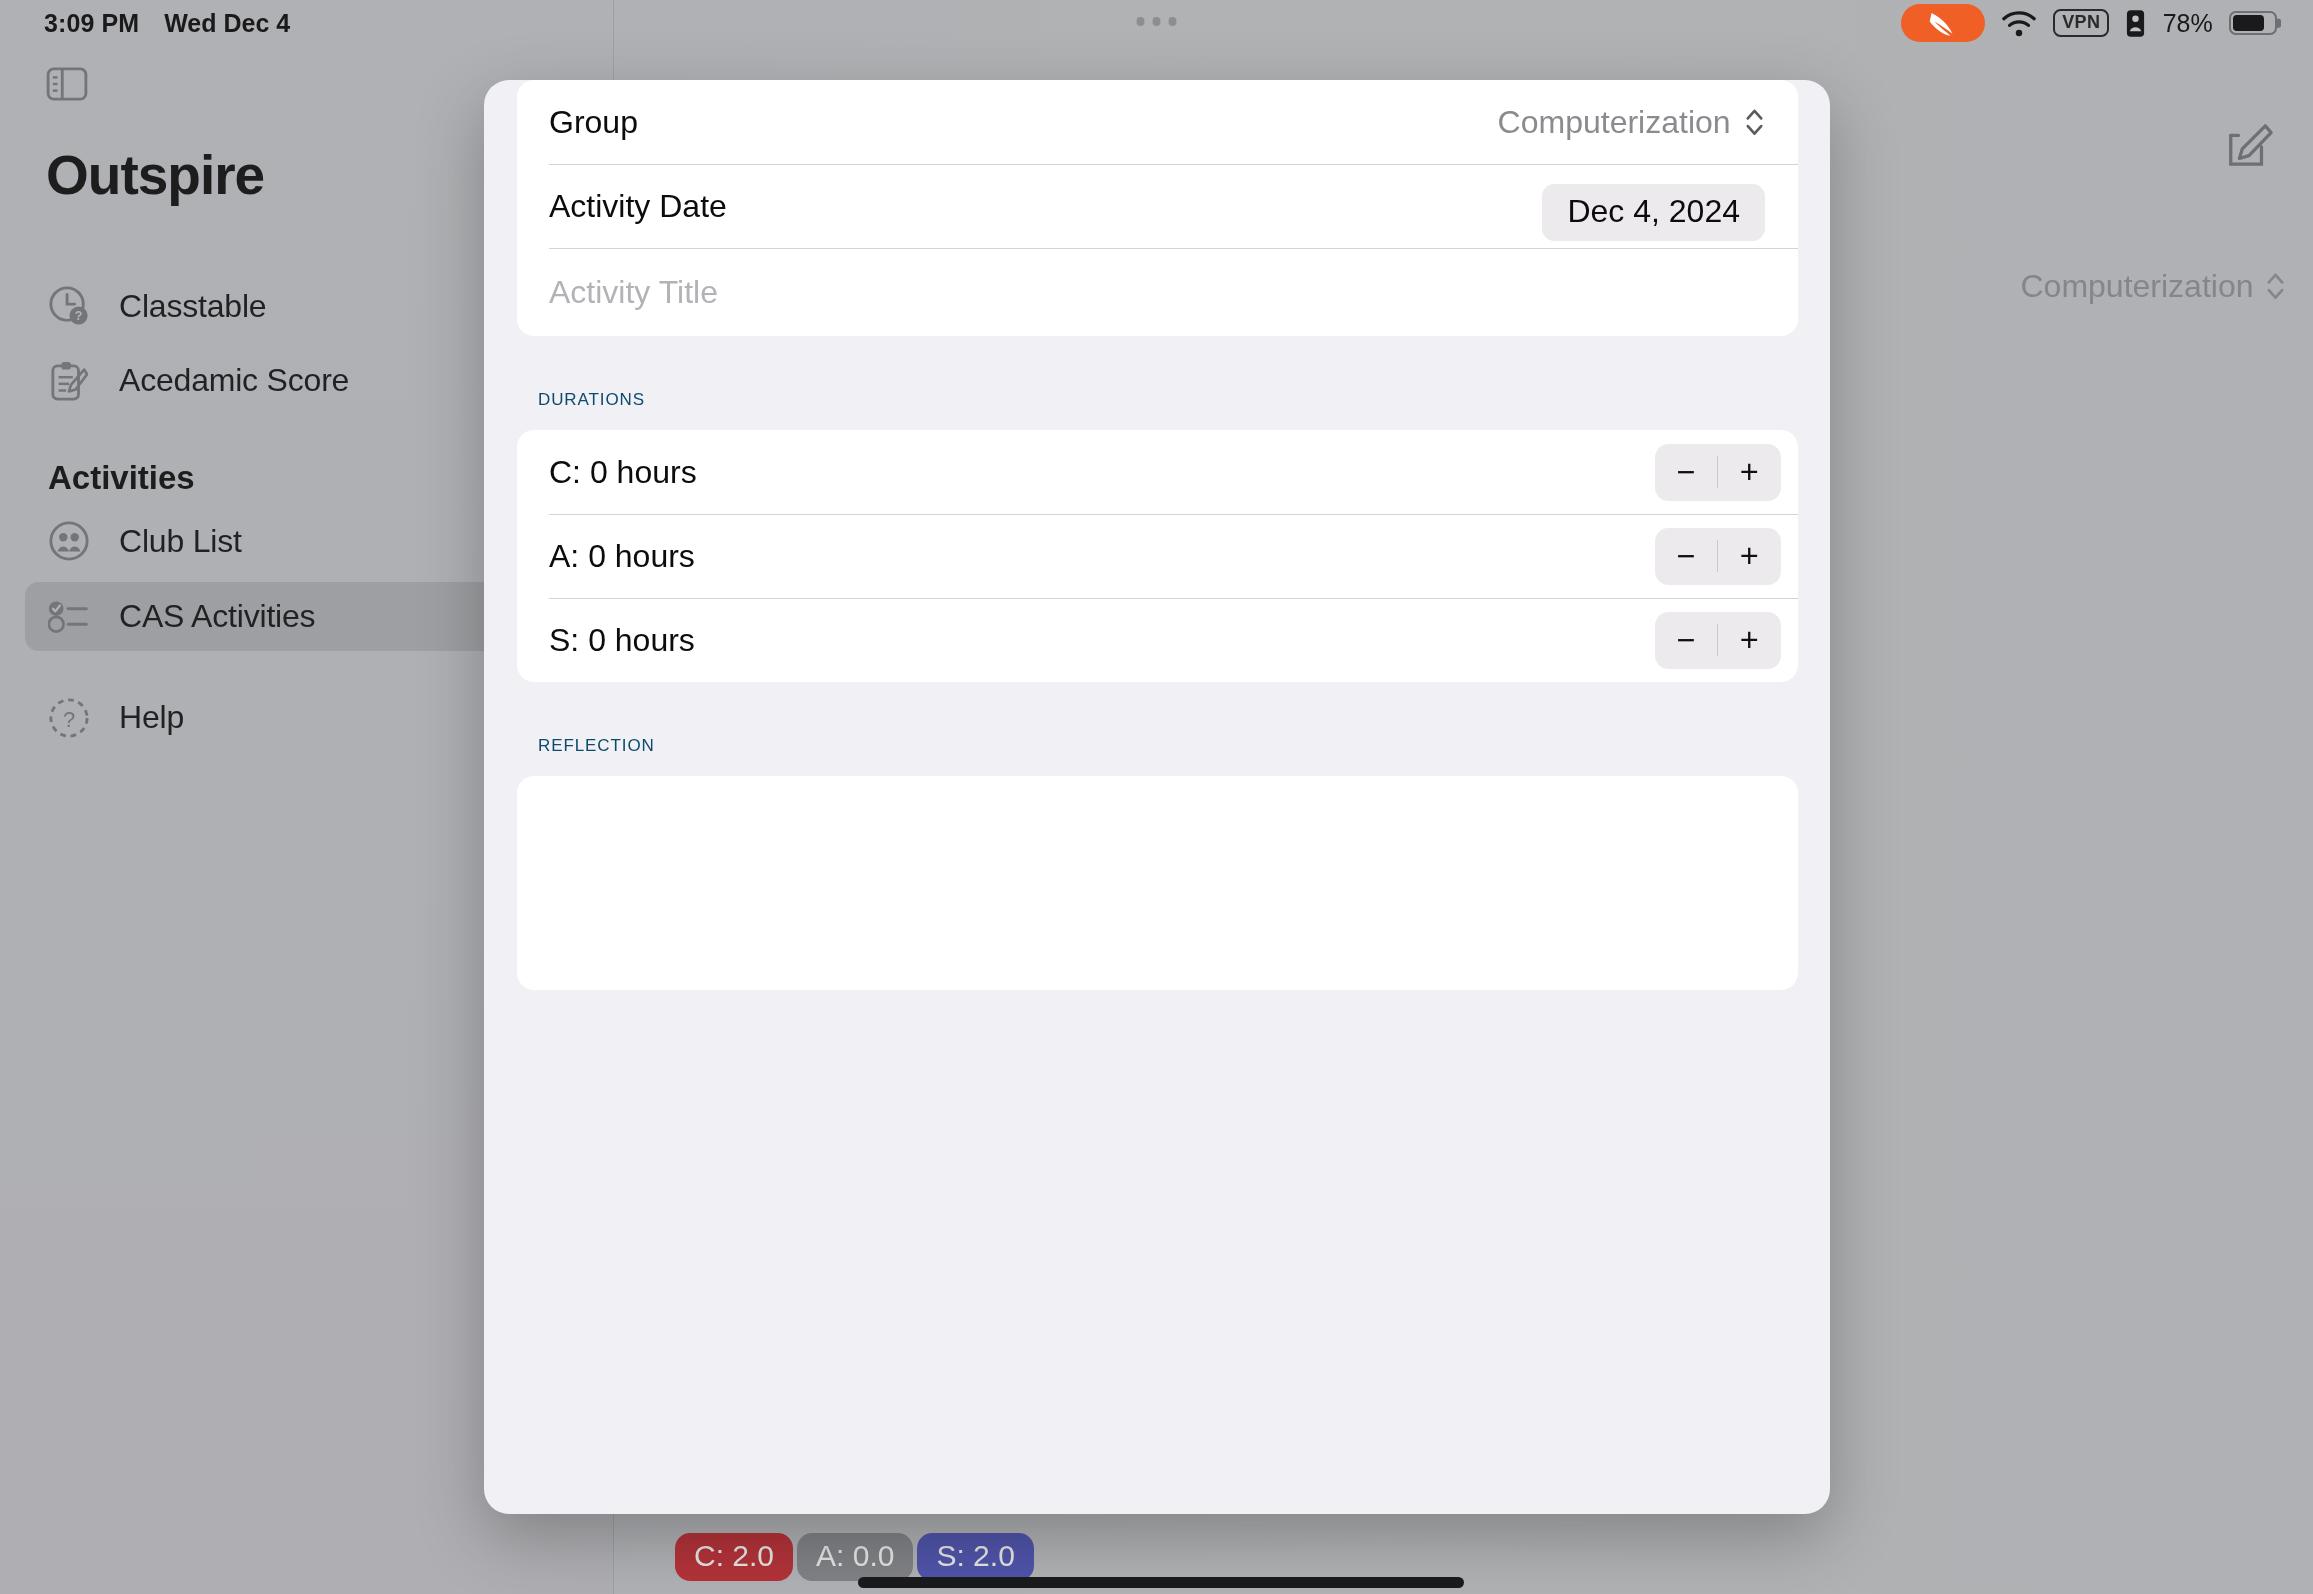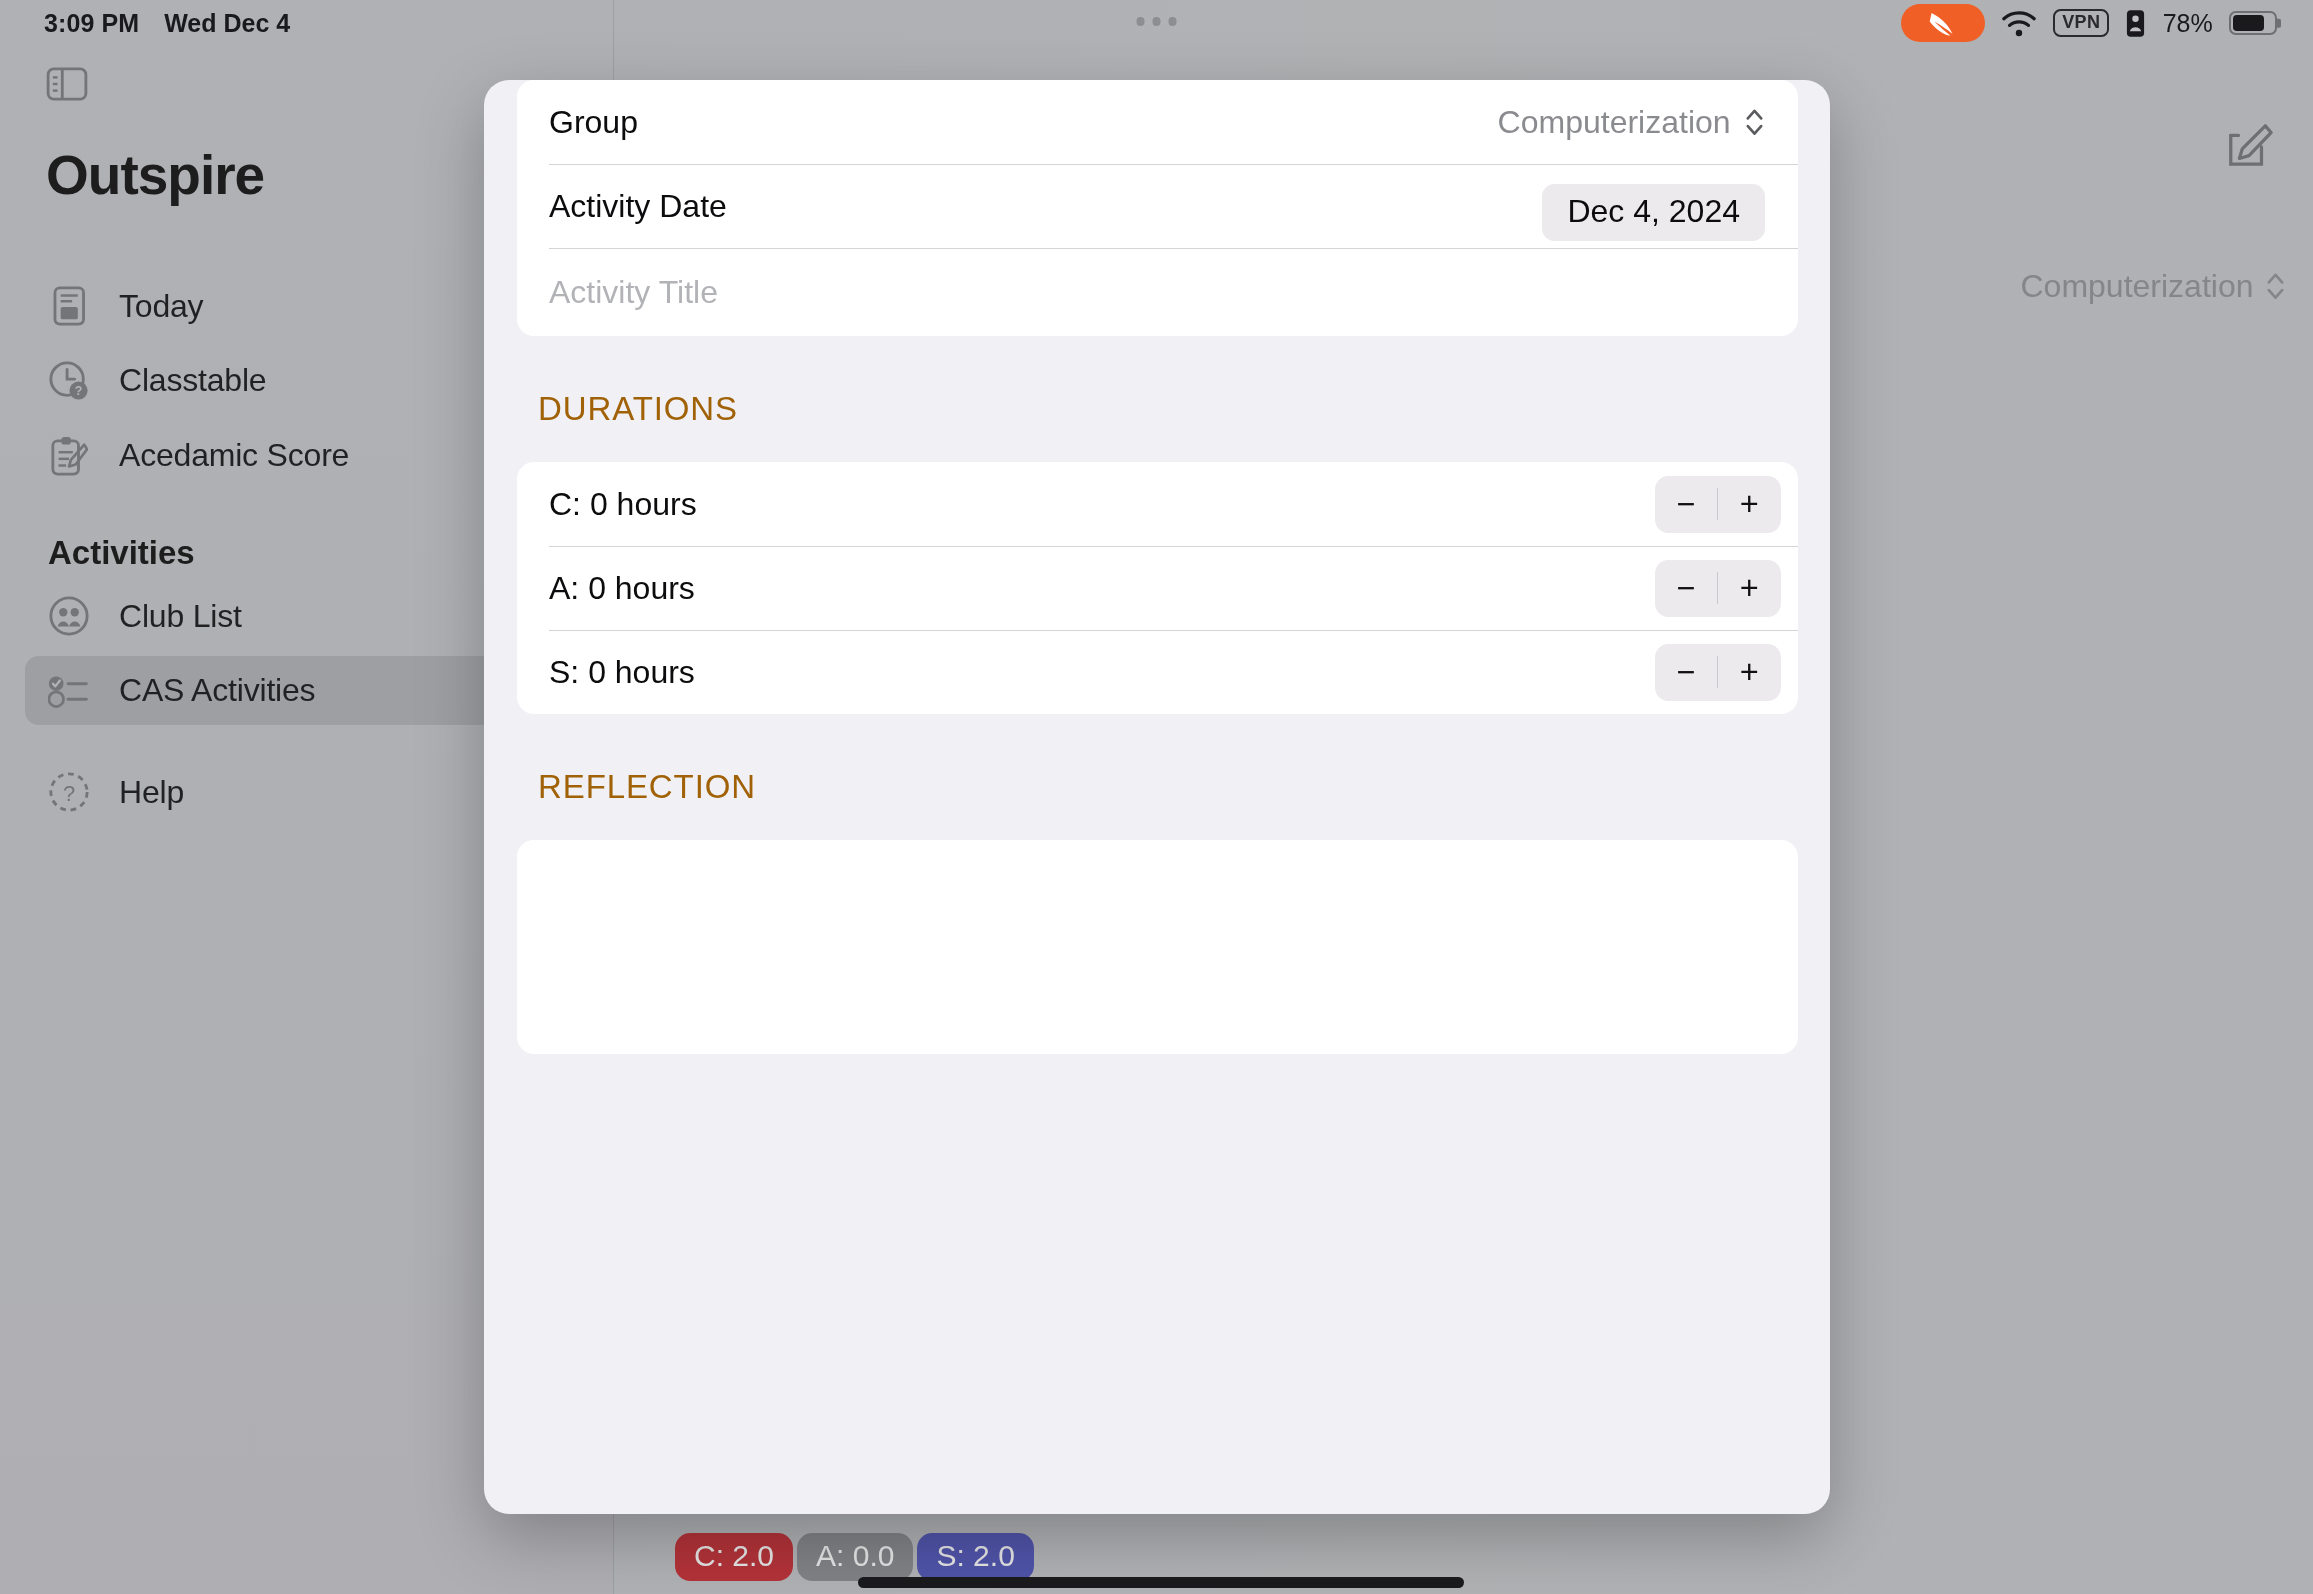--- a/index.html
+++ b/index.html
@@ -152,22 +152,22 @@
     padding: 8.6px 25px 10.5px; font-size: 32px; color: #0c0c0e; margin-top: 13px;
   }
   .placeholder-row { height: 88px; display:flex; align-items:center; padding: 0 32.5px; position:relative;}
   .placeholder-row::before {
     content: ""; position: absolute; left: 32.5px; right: 0; top: 0;
     height: 1.3px; background: #d4d4d8;
   }
   .placeholder-text { font-size: 32px; color: #b2b3b7; }
 
   .section-head {
-    font-size: 33px; color: #a16207; letter-spacing: 0.9px;
-    padding: 54px 0 34px 54px;
+    font-size: 17px; color: #0c4a6e; letter-spacing: 0.9px;
+    padding: 54px 0 20px 54px;
   }
 
   .stepper-row {
     display: flex; align-items: center; justify-content: space-between;
     height: 84px; padding: 0 17px 0 32.5px; position: relative;
   }
   .stepper-row + .stepper-row::before {
     content: ""; position: absolute; left: 32.5px; right: 0; top: 0;
     height: 1.3px; background: #d4d4d8;
   }
@@ -203,31 +203,20 @@
         <line x1="7" y1="11" x2="12" y2="11" stroke="#76777a" stroke-width="2.6"></line>
         <line x1="7" y1="18" x2="12" y2="18" stroke="#76777a" stroke-width="2.6"></line>
         <line x1="7" y1="25" x2="12" y2="25" stroke="#76777a" stroke-width="2.6"></line>
       </svg>
     </div>
 
     <div class="app-title">Outspire</div>
 
     <div class="nav">
 
-      <div class="nav-item">
-        <span class="nav-icon">
-          <svg width="32.5" height="40" viewBox="0 0 34 42">
-            <rect x="2" y="2" width="30" height="38" rx="5" fill="none" stroke="#76777a" stroke-width="3"></rect>
-            <line x1="8" y1="10" x2="26" y2="10" stroke="#76777a" stroke-width="2.6"></line>
-            <line x1="8" y1="16" x2="20" y2="16" stroke="#76777a" stroke-width="2.6"></line>
-            <rect x="8" y="22" width="18" height="13" rx="2" fill="#76777a"></rect>
-          </svg>
-        </span>
-        <span class="nav-label">Today</span>
-      </div>
 
       <div class="nav-item">
         <span class="nav-icon">
           <svg width="42" height="42" viewBox="0 0 44 44">
             <circle cx="20" cy="20" r="17" fill="none" stroke="#76777a" stroke-width="3"></circle>
             <polyline points="20,10 20,20 28,20" fill="none" stroke="#76777a" stroke-width="3" stroke-linecap="round"></polyline>
             <circle cx="32" cy="32" r="9.5" fill="#76777a"></circle>
             <text x="32" y="37" font-size="13" fill="#c4c5c8" text-anchor="middle" font-family="Liberation Sans, sans-serif" font-weight="700">?</text>
           </svg>
         </span>

